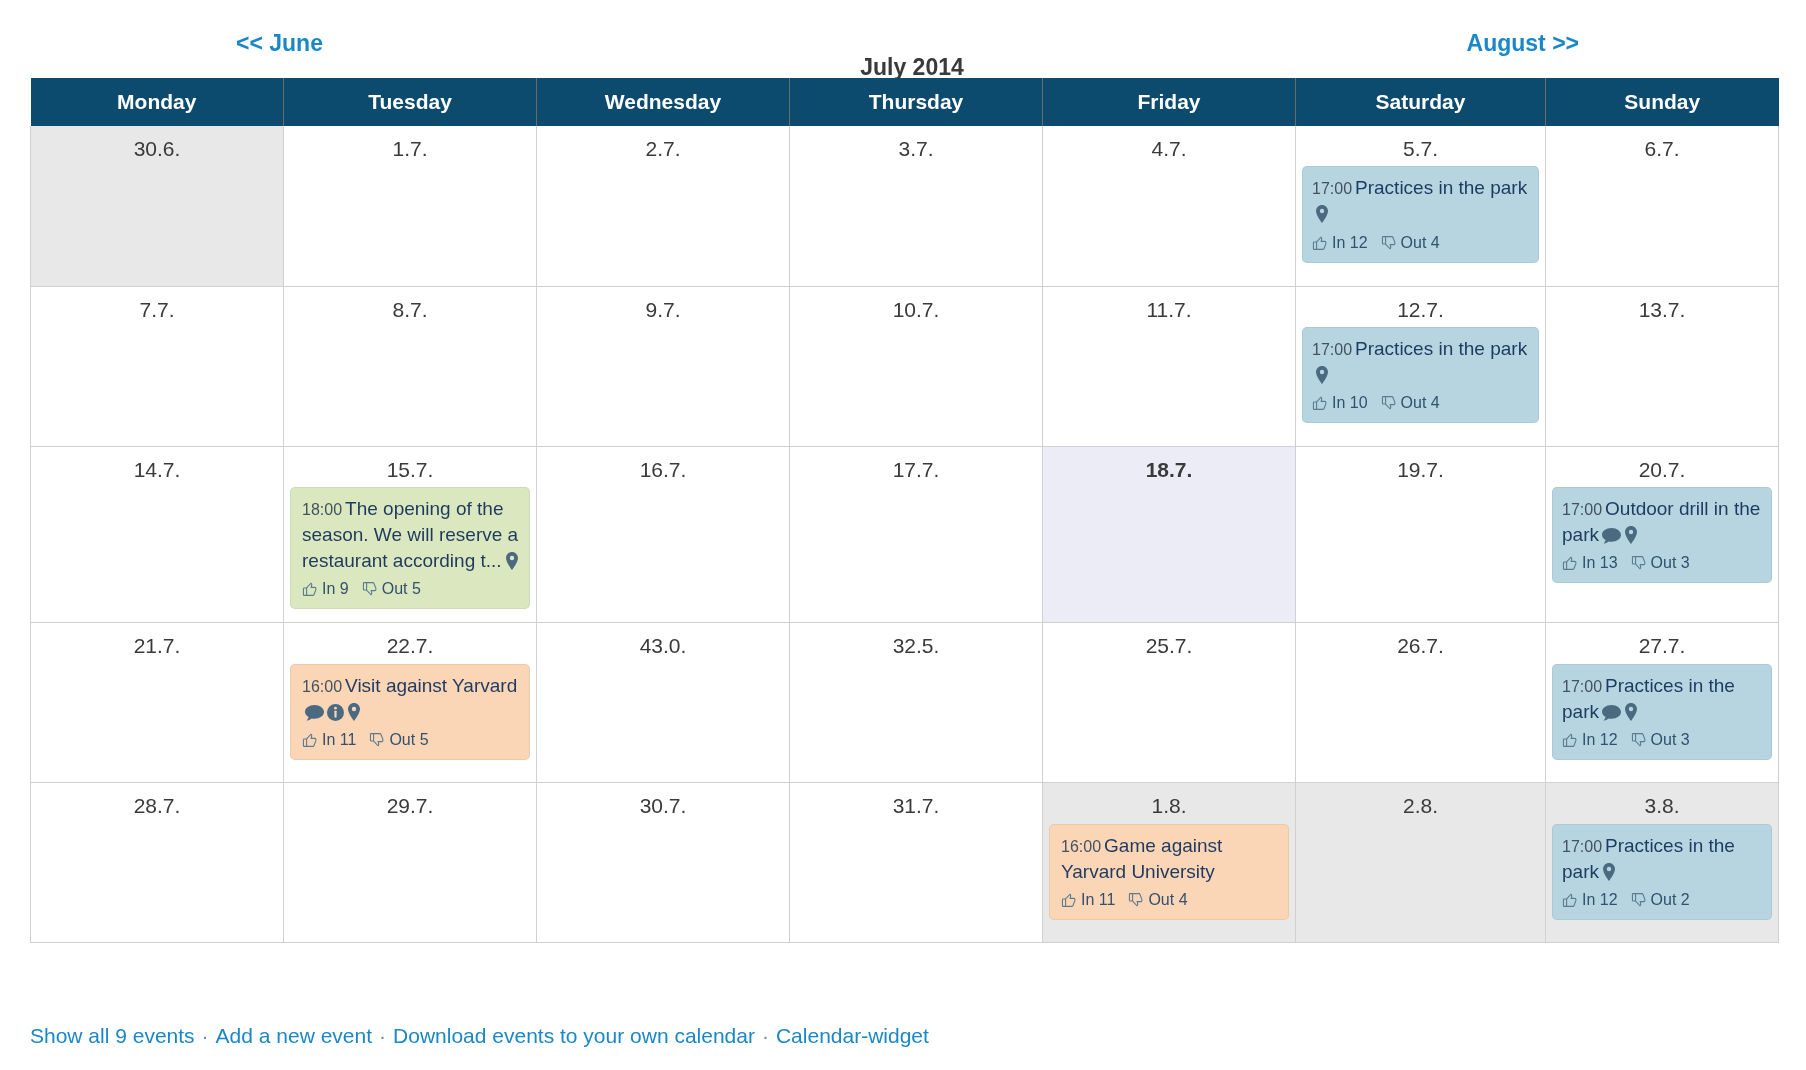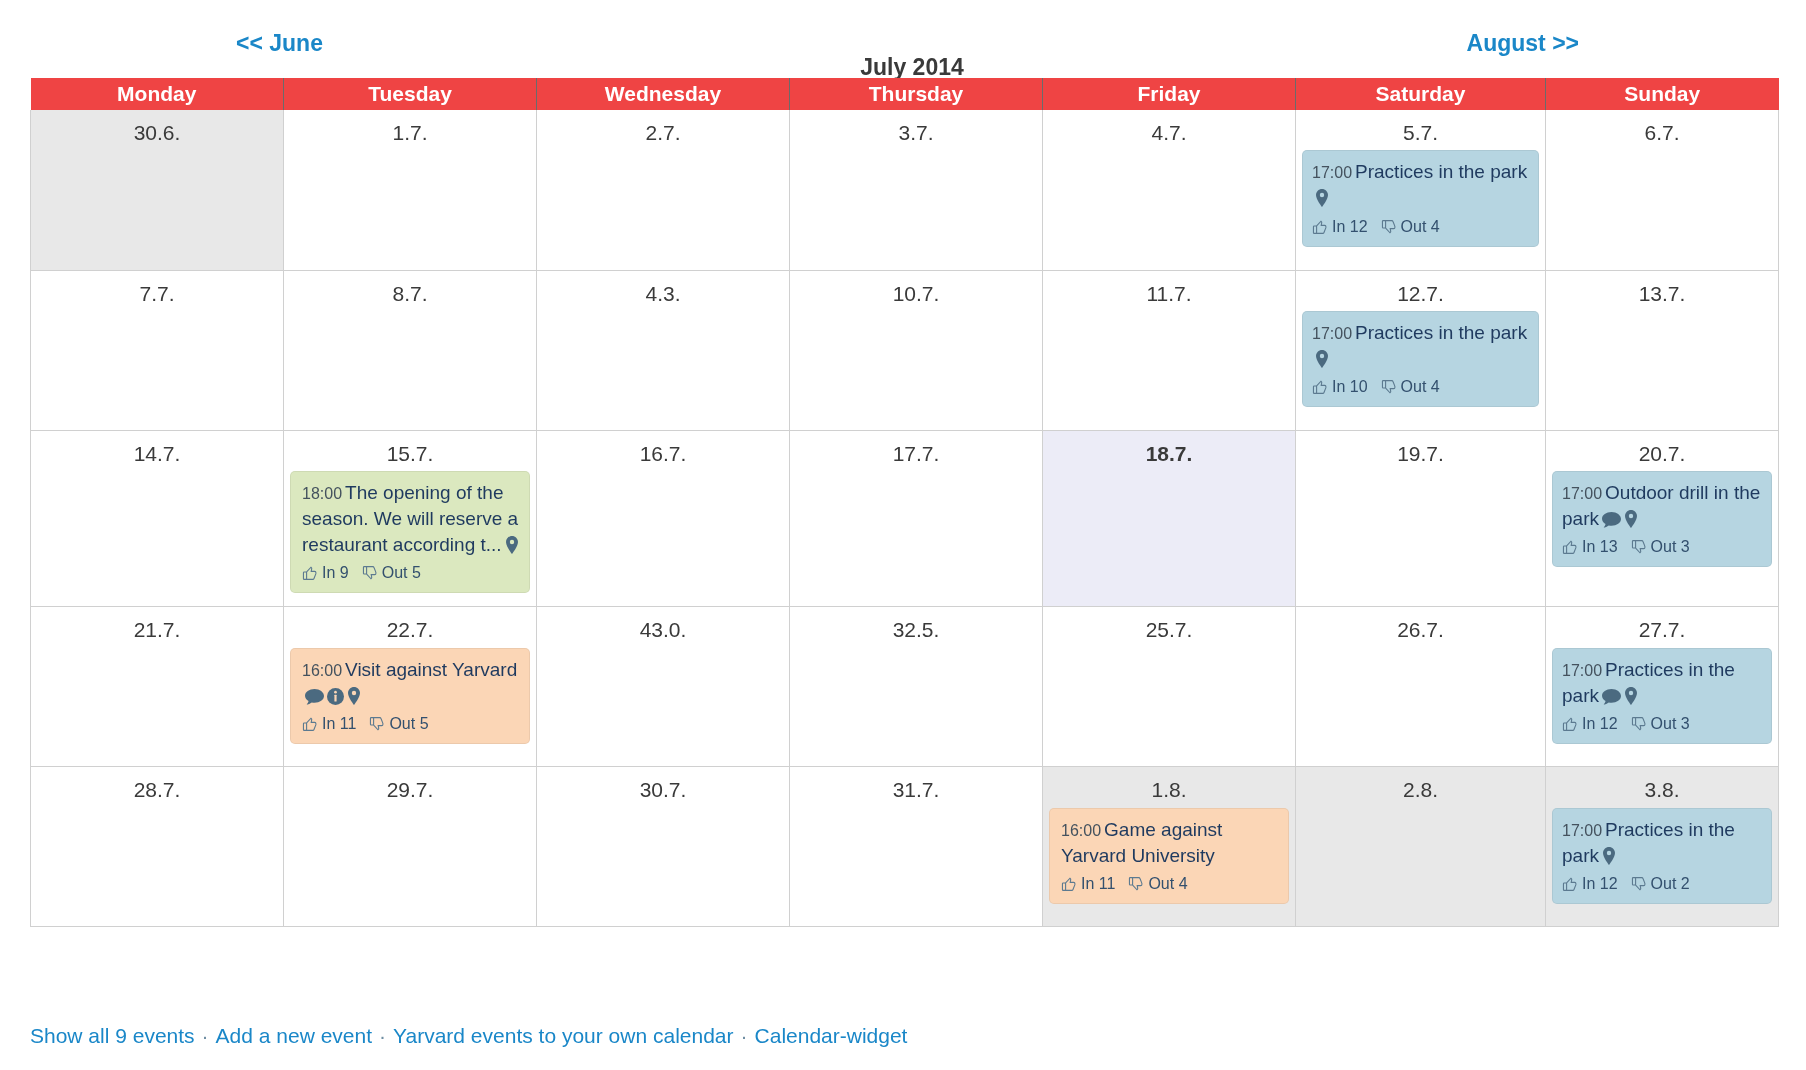--- a/index.html
+++ b/index.html
@@ -45,25 +45,25 @@
   
   .caltable {
     position: absolute;
     left: 30px;
     top: 78px;
     width: 1748px;
     border-collapse: collapse;
     table-layout: fixed;
   }
   .caltable th {
-    background: #ef4444;
+    background: #0c4a6e;
     color: #ffffff;
     font-size: 21px;
     font-weight: bold;
-    height: 32px;
+    height: 48px;
     text-align: center;
     border-right: 1px solid #6b6b6b;
     padding: 0;
   }
   .caltable th:last-child { border-right: none; }
 
   .caltable td {
     vertical-align: top;
     background: #ffffff;
     border: 1px solid #d0d0d0;
@@ -217,21 +217,21 @@
         <tr>
           <td class="">
             <div class="daynum">7.7.</div>
             <div class="events"></div>
           </td>
           <td class="">
             <div class="daynum">8.7.</div>
             <div class="events"></div>
           </td>
           <td class="">
-            <div class="daynum">4.3.</div>
+            <div class="daynum">9.7.</div>
             <div class="events"></div>
           </td>
           <td class="">
             <div class="daynum">10.7.</div>
             <div class="events"></div>
           </td>
           <td class="">
             <div class="daynum">11.7.</div>
             <div class="events"></div>
           </td>
@@ -415,15 +415,15 @@
                       </svg></span><span>In</span> <span>12</span></span><span class="grp"><span class="ic"><svg width="16" height="16" viewBox="0 0 16 16">
                         <path fill="none" stroke="#5c7a90" stroke-width="1.1" d="M4.6 1.6h6.1c.6 0 1.1.35 1.3.9l1.8 4.6c.05.14.08.3.08.45v1c0 .6-.5 1.1-1.1 1.1H9.2l.5 2.6c.05.3-.02.6-.2.82l-.55.68-4.3-4.7M4.6 1.6V9.0M4.6 1.6H2.2c-.4 0-.75.33-.75.75v5.9c0 .42.35.75.75.75h2.4"></path>
                       </svg></span><span>Out</span> <span>2</span></span></div>
               </div>
             </div>
           </td>
         </tr>
       </tbody>
   </table>
 
-  <div class="footer" id="footer-links"><a>Show all 9 events</a><span class="sep">·</span><a>Add a new event</a><span class="sep">·</span><a>Yarvard events to your own calendar</a><span class="sep">·</span><a>Calendar-widget</a></div>
+  <div class="footer" id="footer-links"><a>Show all 9 events</a><span class="sep">·</span><a>Add a new event</a><span class="sep">·</span><a>Download events to your own calendar</a><span class="sep">·</span><a>Calendar-widget</a></div>
 
 </div>
 
 </body></html>

